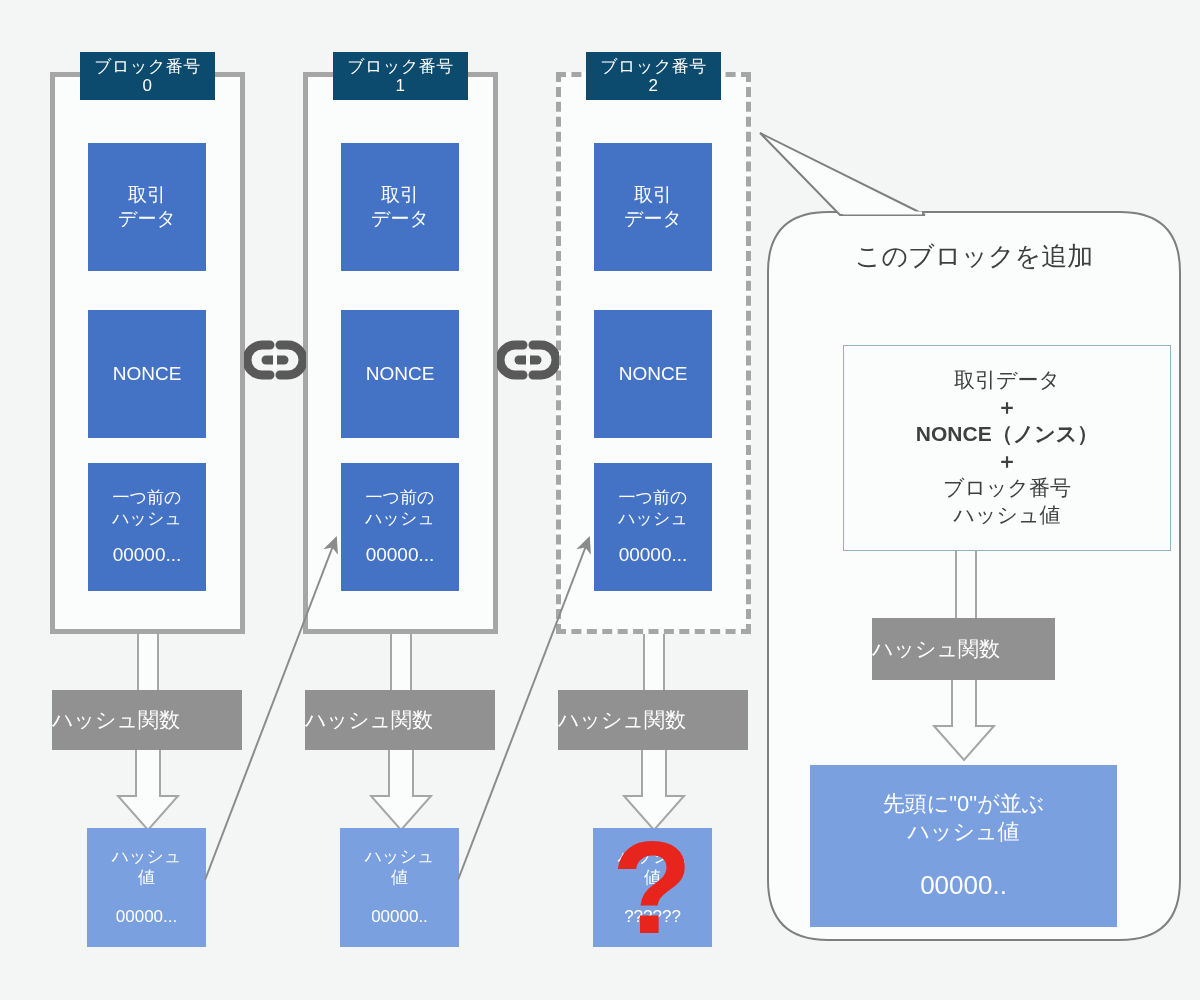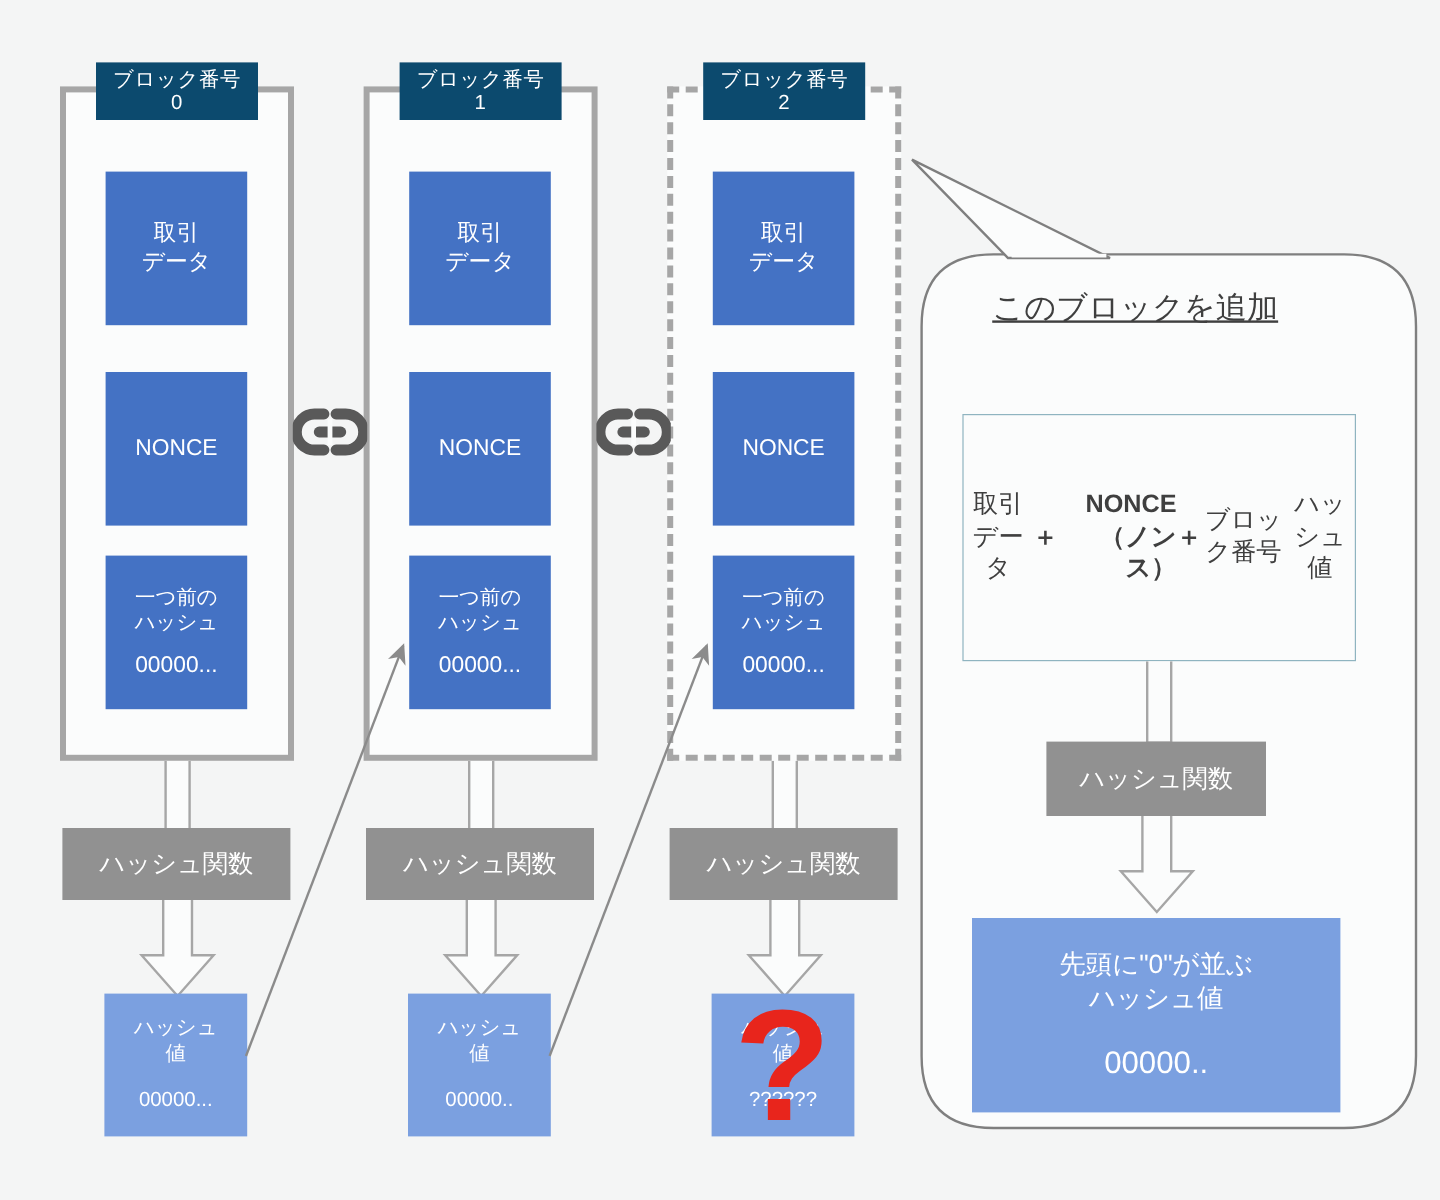--- a/index.html
+++ b/index.html
@@ -64,21 +64,20 @@
   }
   .cell .small-gap { height: 14px; }
   .cell .hashline { font-size: 19px; }
 
   
   .hashfn {
     background: #919191;
     color: #ffffff;
     display: flex;
     align-items: center;
-    justify-content: center;
     font-size: 21px;
     z-index: 5;
   }
 
   
   .result {
     background: #7ba0e0;
     color: #ffffff;
     display: flex;
     flex-direction: column;
@@ -105,27 +104,28 @@
     text-align: center;
     line-height: 1.3;
     font-size: 26px;
     z-index: 3;
   }
   .formula-box {
     border: 1.5px solid #8fb4c0;
     background: #fbfcfc;
     color: #3f3f3f;
     display: flex;
-    flex-direction: row;
+    flex-direction: column;
     align-items: center;
     justify-content: center;
     text-align: center;
     line-height: 1.28;
     font-size: 21px;
     z-index: 3;
+    margin-left: 41px;
   }
   .formula-box .plus { font-weight: bold; font-size: 21px; }
   .formula-box .bold { font-weight: bold; text-align: right; }
 
   .callout-result {
     background: #7ba0e0;
     color: #ffffff;
     display: flex;
     flex-direction: column;
     align-items: center;
@@ -342,21 +342,21 @@
     <span>ハッシュ</span>
     <span>値</span>
     <span class="rgap"></span>
     <span>??????</span>
   </div>
 
   <div class="abs qmark" style="left:612px; top:828px; width:80px; height:119px; display:flex; align-items:center; justify-content:center;">
     <span>?</span>
   </div>
 
-  <div class="abs callout-title" style="left:772px; top:240px; width:348px;text-decoration:underline;">
+  <div class="abs callout-title" style="left:800px; top:240px; width:348px;">
     <div>このブロックを追加</div>
   </div>
 
   <div class="abs formula-box" style="left:802px; top:345px; width:328px; height:206px;">
     <span>取引データ</span>
     <span class="plus">＋</span>
     <span class="bold">NONCE（ノンス）</span>
     <span class="plus">＋</span>
     <span>ブロック番号</span>
     <span>ハッシュ値</span>

